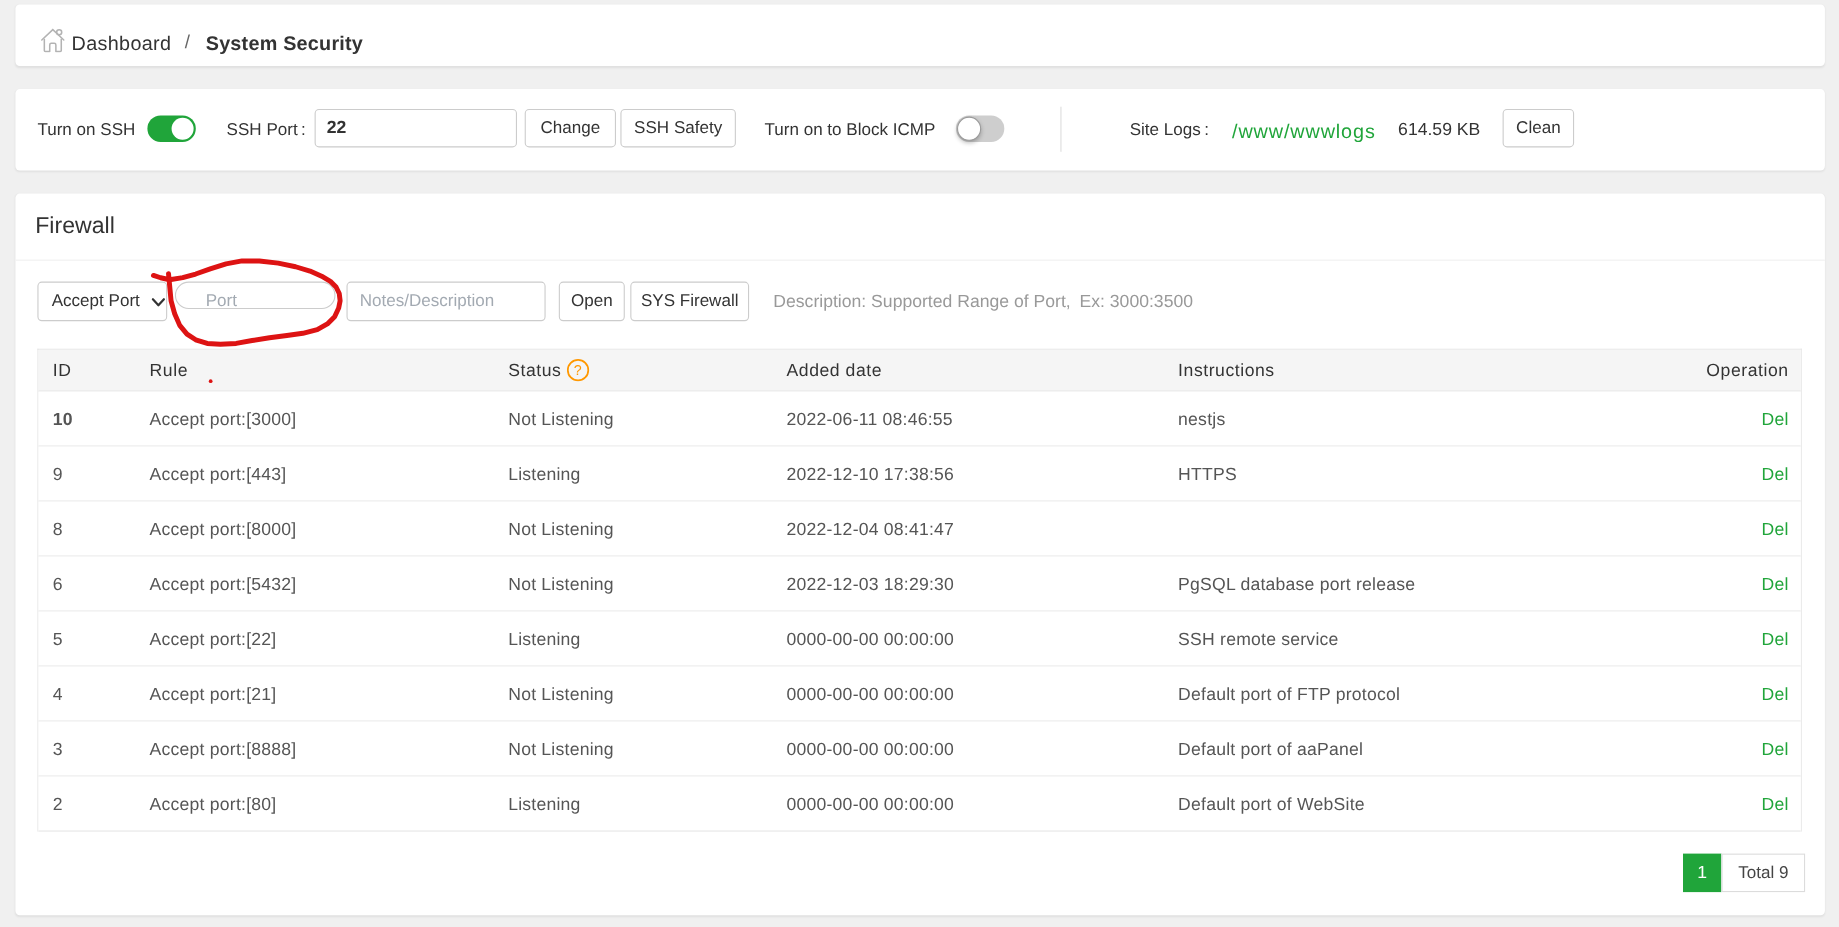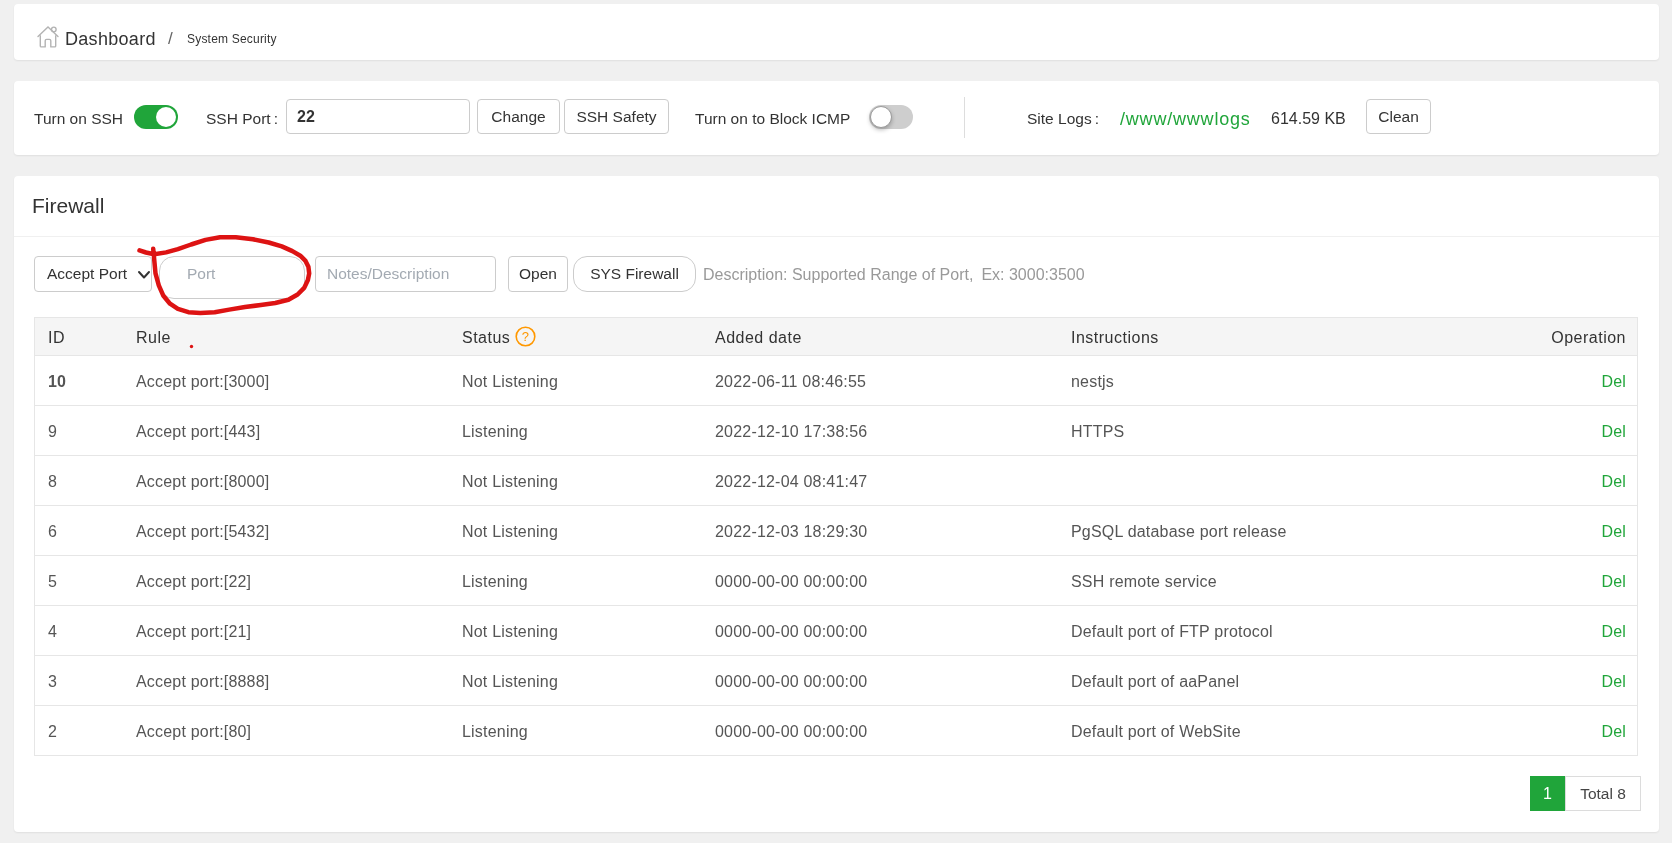--- a/index.html
+++ b/index.html
@@ -17,21 +17,21 @@
 <body>
 
 <div class="card" style="left:14px; top:4px; width:1645px; height:56px;">
   <svg class="abs" style="left:23px; top:21px;" width="22" height="23" viewBox="0 0 22 23" fill="none" stroke="#b3b3b3" stroke-width="1.4">
     <path d="M1 11.4 L11 1.9 L21 11.4" fill="none" stroke-linecap="round"></path>
     <path d="M3.3 10.2 L3.3 21 Q3.3 21.9 4.2 21.9 L8.2 21.9 L8.2 15.8 Q8.2 14.4 9.6 14.4 L12.4 14.4 Q13.8 14.4 13.8 15.8 L13.8 21.9 L17.8 21.9 Q18.7 21.9 18.7 21 L18.7 10.2" fill="none" stroke-linejoin="round"></path>
     <circle cx="16.8" cy="4.4" r="2.3" fill="none"></circle>
   </svg>
   <span class="abs" style="left:51px; top:25px; font-size:18px; line-height:20px; letter-spacing:0.3px; color:#333;">Dashboard</span>
   <span class="abs" style="left:154px; top:25px; font-size:17px; line-height:20px; color:#666;">/</span>
-  <span class="abs" style="left:173px; top:25px; font-size:12px; line-height:20px; letter-spacing:0.2px; color:#333;">System Security</span>
+  <span class="abs" style="left:173px; top:25px; font-size:18px; line-height:20px; letter-spacing:0.2px; color:#333;font-weight:bold;">System Security</span>
 </div>
 
 <div class="card" style="left:14px; top:81px; width:1645px; height:74px;">
   <span class="lbl" style="left:20px;">Turn on SSH</span>
   <div class="toggle" style="left:120px; background:#20a53a;">
       <div class="knob" style="left:22px;"></div>
     </div>
   <span class="lbl" style="left:192px;">SSH Port :</span>
   <input class="ipt" style="left: 272px; top: 18px; width: 184px; height: 35px; padding-left: 10px; font-size: 16px; font-weight: bold;" value="22">
   <div class="btn" style="left:463px; top:18px; width:83px;">Change</div>
@@ -49,24 +49,24 @@
 
 <div class="card" style="left:14px; top:176px; width:1645px; height:656px;">
   <span class="abs" style="left:18px; top:19px; font-size:21px; line-height:22px; color:#333;">Firewall</span>
   <div class="abs" style="left:0; top:60px; width:1645px; height:1px; background:#f0f0f0;"></div>
 
   <div class="ipt" style="left:20px; top:80px; width:118px; height:36px; line-height:34px; padding-left:12px;">Accept Port
     <svg class="abs" style="left:102px; top:11px;" width="14" height="14" viewBox="0 0 14 14" fill="none" stroke="#333" stroke-width="2">
       <path d="M2 4 L7 9.5 L12 4" stroke-linecap="round" stroke-linejoin="round" fill="none"></path>
     </svg>
   </div>
-  <div class="ipt ph" style="left:145px; top:80px; width:146px; height:43px; line-height:34px; padding-left:27px;border-radius:15px;">Port</div>
+  <div class="ipt ph" style="left:145px; top:80px; width:146px; height:25px; line-height:34px; padding-left:27px;border-radius:15px;">Port</div>
   <div class="ipt ph" style="left:301px; top:80px; width:181px; height:36px; line-height:34px; padding-left:11px;">Notes/Description</div>
   <div class="btn" style="left:494px; top:80px; width:60px; height:36px; line-height:34px;">Open</div>
-  <div class="btn" style="left:559px; top:80px; width:123px; height:36px; line-height:34px;border-radius:14px;">SYS Firewall</div>
+  <div class="btn" style="left:559px; top:80px; width:108px; height:36px; line-height:34px;">SYS Firewall</div>
   <span class="abs" style="left:689px; top:90px; font-size:16px; color:#999;">Description: Supported Range of Port, Ex: 3000:3500</span>
 
   <div class="abs" style="left:20px; top:141px; width:1604px; border:1px solid #e6e6e6; border-bottom:none;">
     <div class="thead" style="position:relative; height:38px; background:#f5f5f5; border-bottom:1px solid #e6e6e6; font-size:16px; letter-spacing:0.5px; color:#333;">
       <span class="abs" style="left:13px; top:11px;">ID</span>
       <span class="abs" style="left:101px; top:11px;">Rule</span>
       <span class="abs" style="left:427px; top:11px;">Status</span>
       <svg class="abs" style="left:480px; top:8px;" width="21" height="21" viewBox="0 0 21 21">
         <circle cx="10.5" cy="10.5" r="9.3" fill="none" stroke="#ff9800" stroke-width="1.6"></circle>
         <text x="10.5" y="15" text-anchor="middle" font-size="13" fill="#ff9800" font-family="Liberation Sans">?</text>
@@ -138,19 +138,19 @@
    <span class="abs" style="left:101px; top:17px;">Accept port:[80]</span>
    <span class="abs" style="left:427px; top:17px;">Listening</span>
    <span class="abs" style="left:680px; top:17px;">0000-00-00 00:00:00</span>
    <span class="abs" style="left:1036px; top:17px;">Default port of WebSite</span>
    <span class="abs" style="right:11px; top:17px; color:#20a53a;">Del</span>
  </div>
       </div>
   </div>
 
   <div class="abs" style="left:1516px; top:600px; width:35px; height:35px; background:#20a53a; color:#fff; font-size:16px; text-align:center; line-height:35px;">1</div>
-  <div class="abs" style="left:1551px; top:600px; width:76px; height:35px; background:#fff; border:1px solid #dcdcdc; color:#444; font-size:15.5px; text-align:center; line-height:33px;">Total 8</div>
+  <div class="abs" style="left:1551px; top:600px; width:76px; height:35px; background:#fff; border:1px solid #dcdcdc; color:#444; font-size:15.5px; text-align:center; line-height:33px;">Total 9</div>
 </div>
 
 <svg class="abs" style="left:0; top:0; pointer-events:none;" width="1672" height="843" viewBox="0 0 1672 843" fill="none">
   <polyline points="139.5,250.4 146,252.5 154.2,254.3 166.1,252.4 177.9,249.1 191.1,244.5 205.5,239.9 220,237.2 235.8,237.2 252.9,239.2 268.7,242.5 281.8,246.4 292.4,251.1 300.3,255.7 305.5,260.9 308.4,266.8 309.2,273.4 307.9,280 304.2,287.9 297.6,294.5 288.4,299.7 275.3,303 260.8,305 245,307 229.2,309.6 214.7,312.2 200.3,312.9 188.4,312.2 177.9,308.9 170,303.7 163.4,295.8 158.8,285.3 155.5,273.4 153.9,256.3 153.2,248.8" stroke="#dd1313" stroke-width="4.5" stroke-linecap="round" stroke-linejoin="round" fill="none"></polyline>
   <circle cx="191.5" cy="346.5" r="1.7" fill="#dd1313"></circle>
 </svg>
 
 </body></html>

